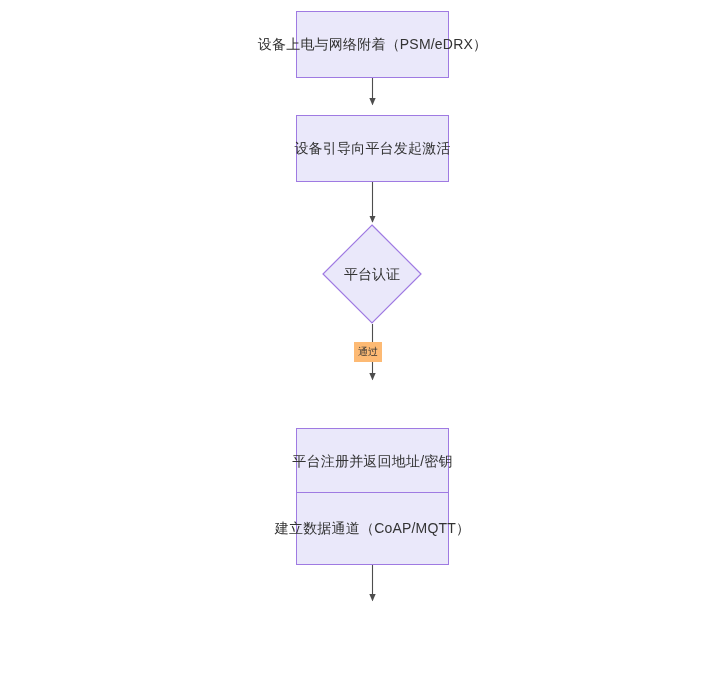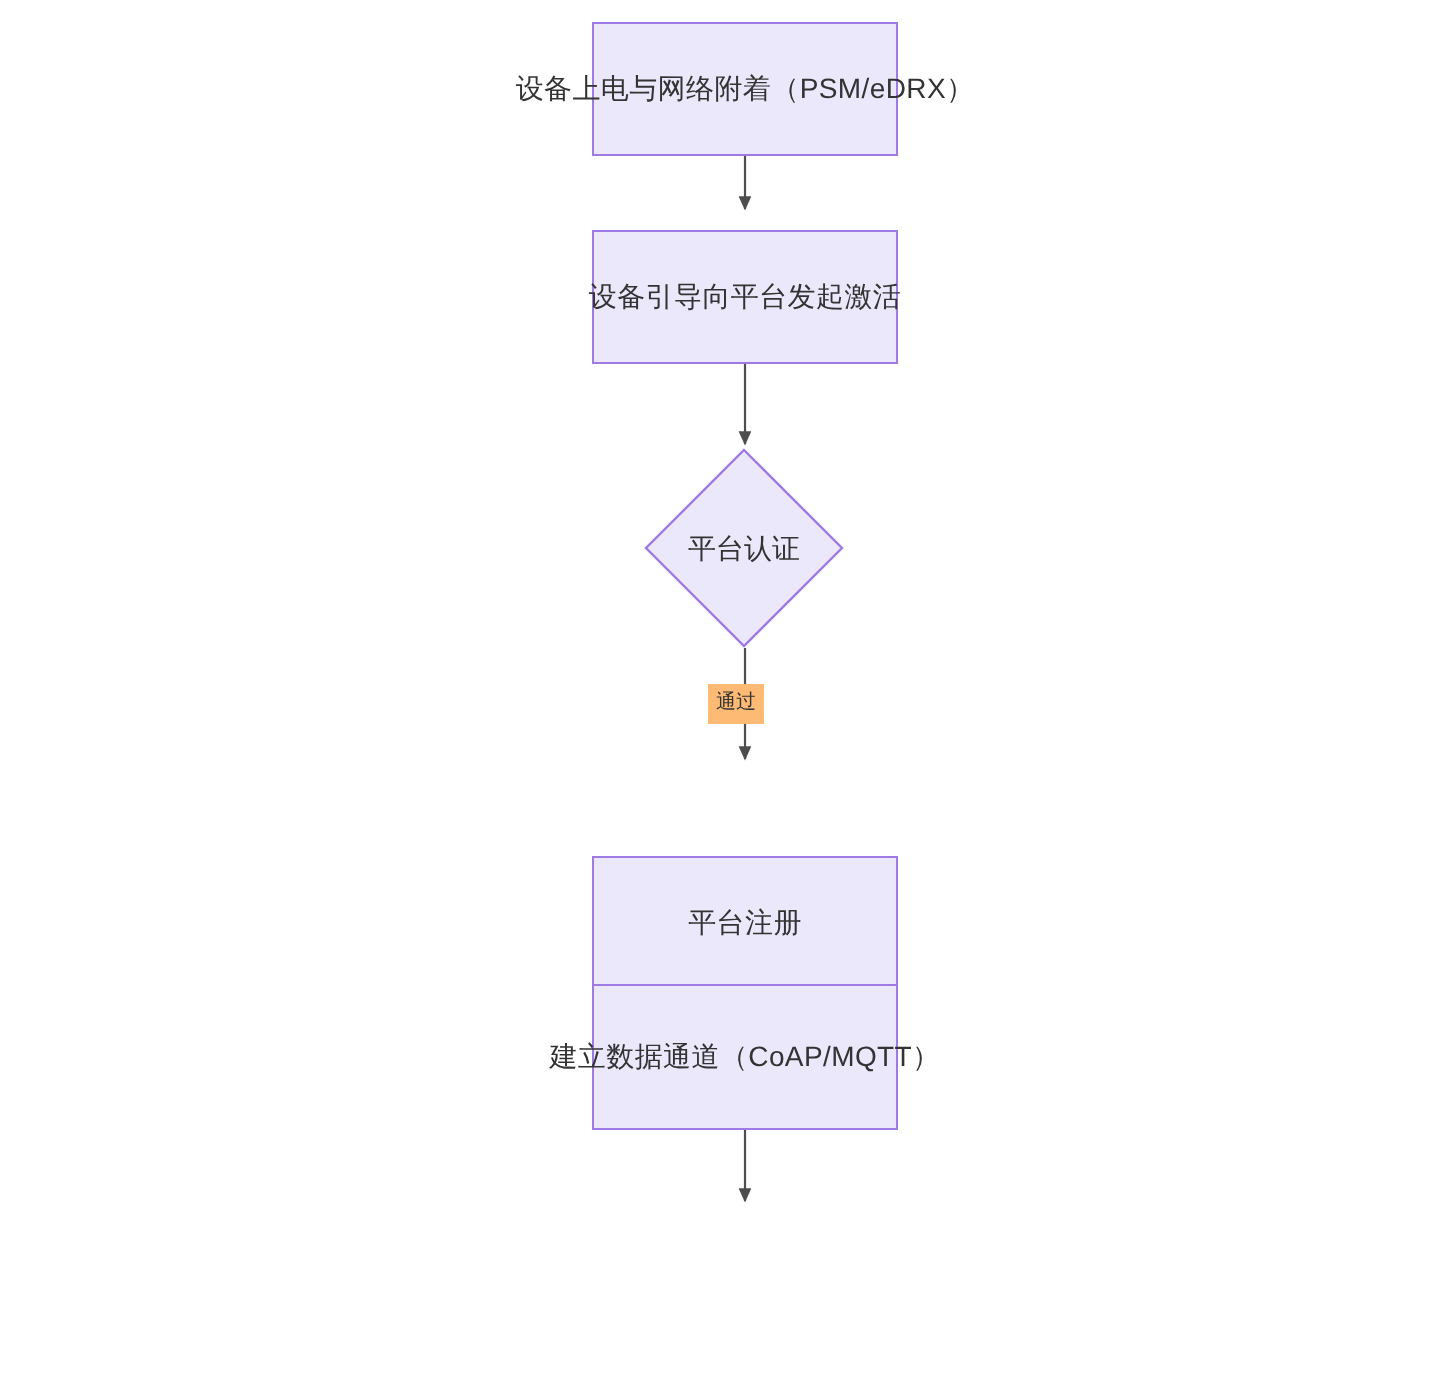--- a/index.html
+++ b/index.html
@@ -131,20 +131,21 @@
     <svg class="diamond-shape" viewBox="0 0 100 100" width="100" height="100">
       <polygon points="50,1 99,50 50,99 1,50" fill="#eae8fa" stroke="#9f7ae2" stroke-width="1.2"></polygon>
     </svg>
     <div class="diamond-label">平台认证</div>
   </div>
 
   <div class="edge-label" style="left:354px; top:342px;">通过</div>
 
   <div class="node" style="left:296px; top:390px; width:153px; height:67px;margin-top:38px;">
     <span class="node-line">平台注册</span>
+    <span class="node-line">并返回地址/密钥</span>
   </div>
 
   <div class="node" style="left:296px; top:492px; width:153px; height:73px;">
     <span class="node-line">建立数据通道</span>
     <span class="node-line">（CoAP/MQTT）</span>
   </div>
 
 
 </div>
 

